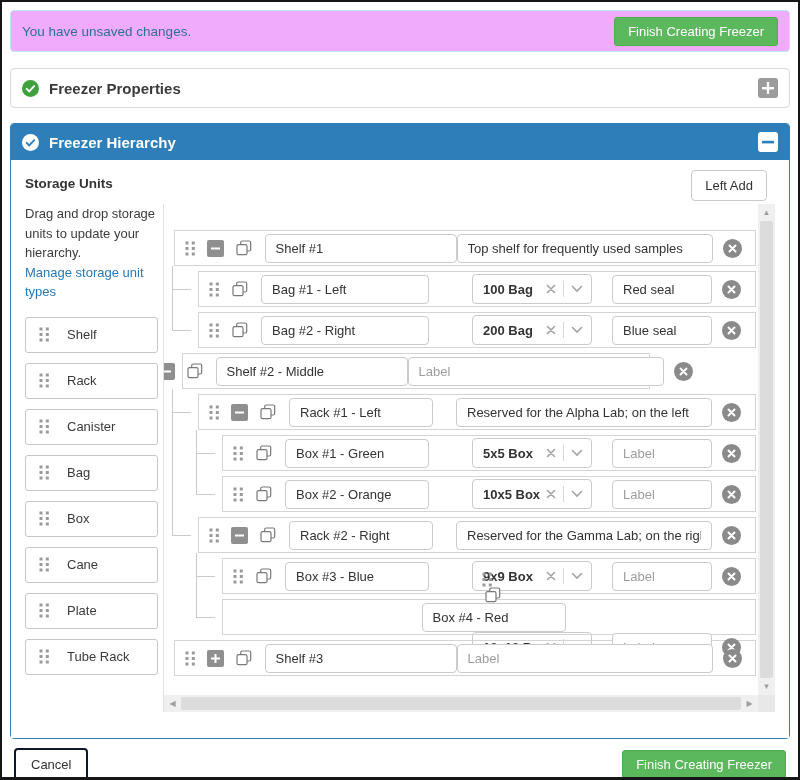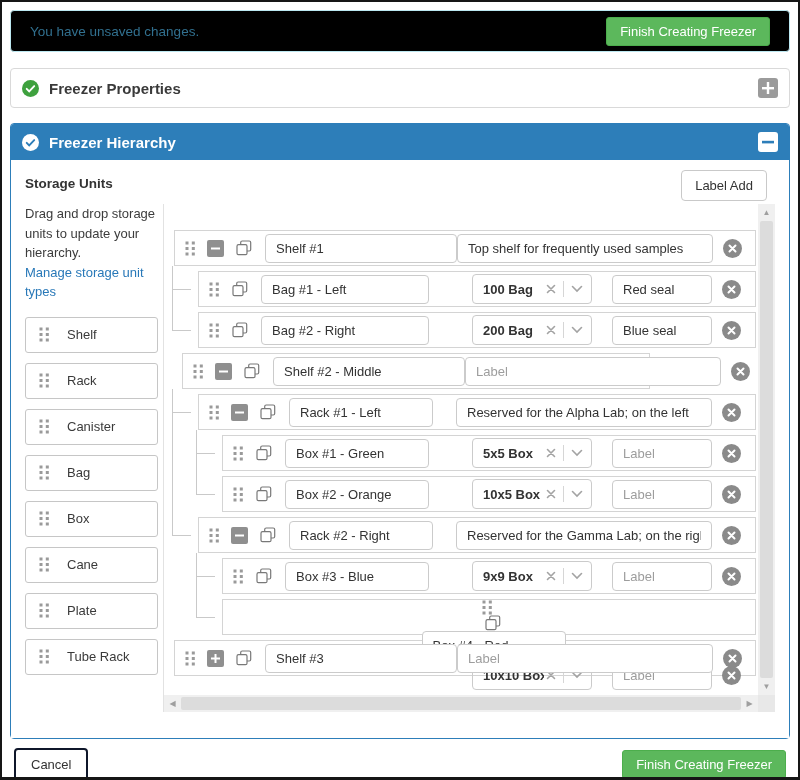--- a/index.html
+++ b/index.html
@@ -1,22 +1,22 @@
 <!DOCTYPE html>
 <html><head>
 <meta charset="utf-8">
 <style>
   * { box-sizing: border-box; margin: 0; padding: 0; }
   html,body { background:#fff; }
   body { font-family: "Liberation Sans", sans-serif; font-size: 13px; color:#333; }
   .page { width: 800px; height: 780px; border: 2px solid #161616; border-bottom-width:3px; background:#fff; overflow:hidden; position:relative; }
 
   
-  .alert { margin: 8px; height: 42px; background:#000000; border:1px solid #bce8f1; border-radius:4px;
-           display:flex; align-items:center; padding:0 19px; }
+  .alert { margin: 8px; height: 42px; background:#f0abfc; border:1px solid #bce8f1; border-radius:4px;
+           display:flex; align-items:center; padding:0 11px; }
   .alert-text { color:#31708f; font-size:13.5px; }
   .btn-green { margin-left:auto; background:#5cb85c; border:1px solid #4cae4c; color:#fff; border-radius:3px;
                font-size:13px; padding:6px 13px; cursor:pointer; font-family:inherit; }
 
   
   .panel-props { margin: 16px 8px 0 8px; border:1px solid #d9d9d9; border-radius:4px; background:#fff;
                  display:flex; align-items:center; padding:7px 11px; height:40px; }
   .panel-title { font-weight:bold; font-size:15px; color:#3a3a3a; margin-left:10px; }
   .sq-btn { width:20px; height:20px; border:none; border-radius:3px; margin-left:auto; display:flex; align-items:center; justify-content:center; cursor:pointer; padding:0; }
   .sq-gray { background:#9b9b9b; }
@@ -39,21 +39,21 @@
   .unit-box .unit-label { margin-left:17px; color:#3a3a3a; }
 
   .bulk-add { position:absolute; right:22px; top:10px; background:#fff; border:1px solid #c9c9c9; border-radius:4px;
               padding:7px 13px; font-size:13px; color:#333; cursor:pointer; font-family:inherit; }
 
   
   .scroll-area { position:absolute; left:152px; right:14px; top:44px; bottom:26px; border-left:1px solid #e2e2e2; }
   .tree-wrap { position:absolute; left:0; top:0; right:17px; bottom:17px; overflow:hidden; padding-top:26px; }
 
   .tree-row { height:36px; margin-bottom:5px; border:1px solid #d4d4d4; background:#fff; display:flex; align-items:center;
-              padding:0 14px 0 10px; }
+              padding:0 14px 0 10px;justify-content:center; }
   .grip { display:inline-flex; cursor:grab; flex:none; }
   .toggle-btn { width:17px; height:17px; background:#8f8f8f; border:none; border-radius:2px; margin-left:11px;
                 display:flex; align-items:center; justify-content:center; cursor:pointer; flex:none; padding:0; }
   .copy-btn { background:none; border:none; margin-left:12px; display:flex; cursor:pointer; flex:none; padding:0; }
   .name-input { height:29px; border:1px solid #cbcbcb; border-radius:4px; padding:0 10px; font-size:13px; color:#333;
                 font-family:inherit; margin-left:13px; flex:none; }
   .right-group { margin-left:auto; display:flex; align-items:center; }
   .select-box { width:120px; height:30px; border:1px solid #cbcbcb; border-radius:4px; display:flex; align-items:center;
                 padding:0 8px 0 10px; cursor:pointer; flex:none;font-weight:bold; }
   .select-value { color:#333; flex:1 1 auto; white-space:nowrap; overflow:hidden; }
@@ -234,21 +234,21 @@
                   <rect x="6.8" y="6" width="3" height="3" fill="#9a9a9a"></rect>
                   <rect x="0.5" y="11.5" width="3" height="3" fill="#9a9a9a"></rect>
                   <rect x="6.8" y="11.5" width="3" height="3" fill="#9a9a9a"></rect>
                 </svg>
               </span>
               <span class="unit-label">Tube Rack</span>
             </div>
           </div>
       </div>
 
-      <button class="bulk-add">Label Add</button>
+      <button class="bulk-add">Left Add</button>
 
       <div class="scroll-area">
         <div class="tree-wrap" id="tree-wrap">
             <div class="tree-row" style="margin-left: 10px; width: 582px;">
               <span class="grip">
                 <svg width="11" height="15" viewBox="0 0 11 15">
                   <rect x="0.5" y="0.5" width="3" height="3" fill="#9a9a9a"></rect>
                   <rect x="6.8" y="0.5" width="3" height="3" fill="#9a9a9a"></rect>
                   <rect x="0.5" y="6" width="3" height="3" fill="#9a9a9a"></rect>
                   <rect x="6.8" y="6" width="3" height="3" fill="#9a9a9a"></rect>

